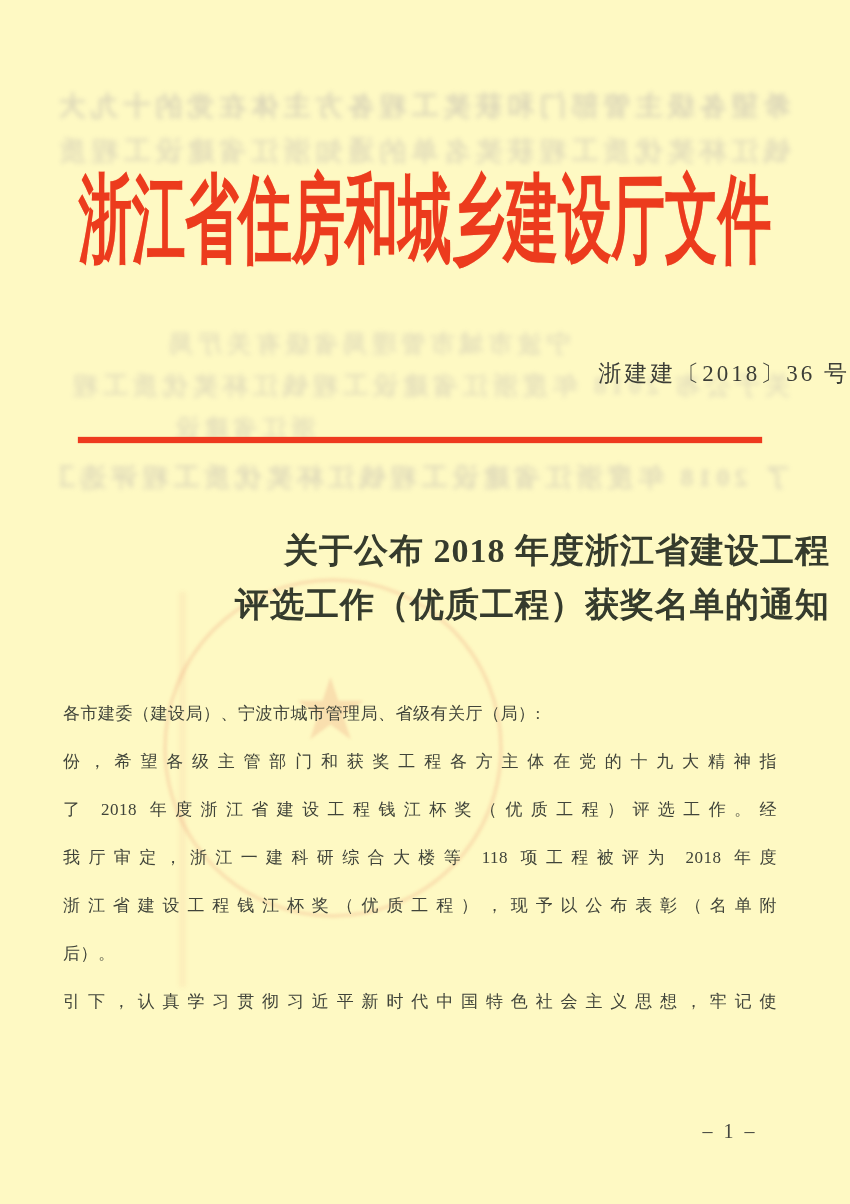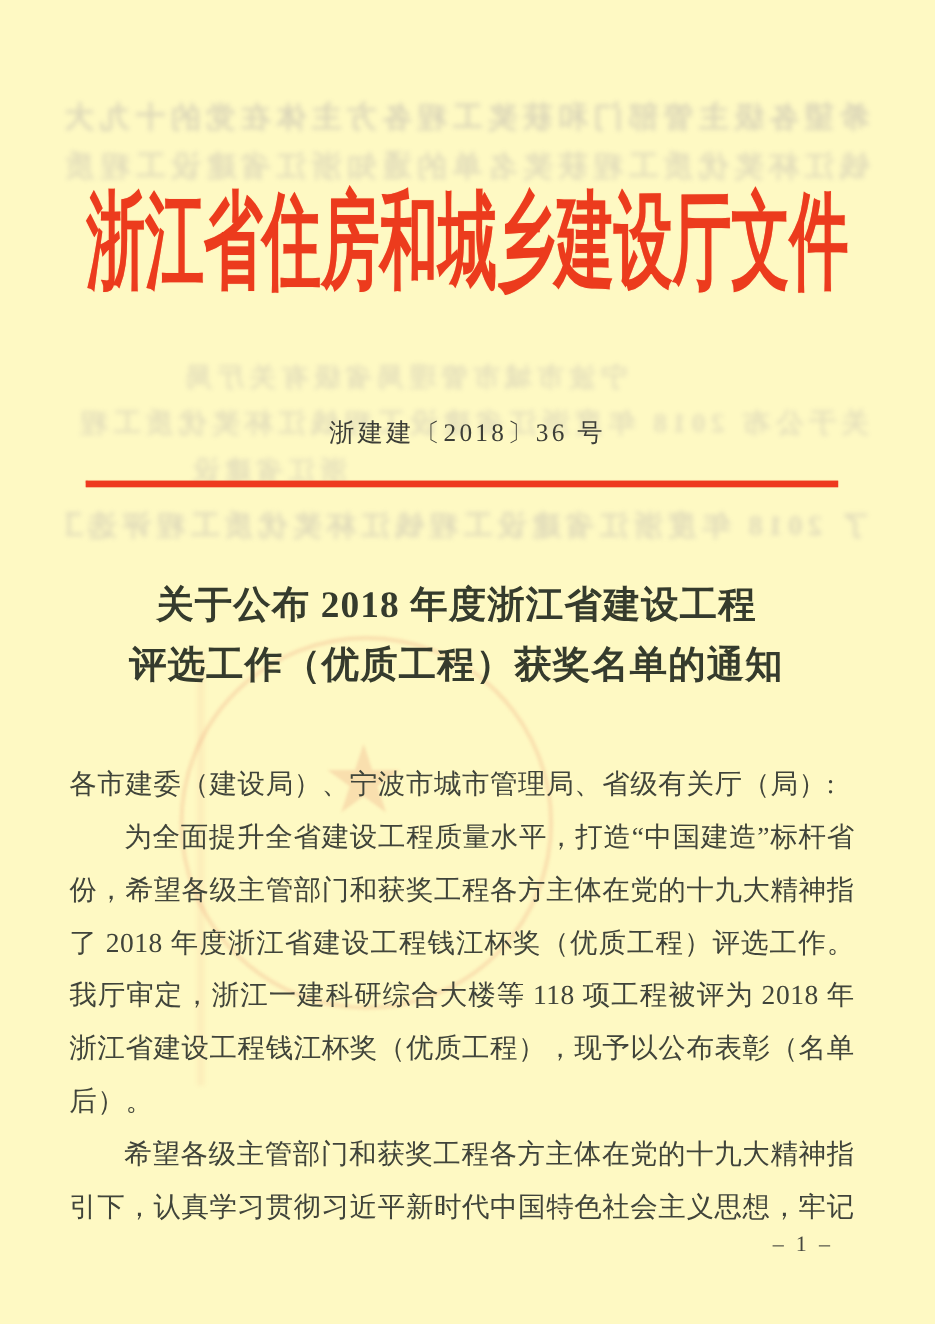--- a/index.html
+++ b/index.html
@@ -69,49 +69,49 @@
     font-size: 96px;
     line-height: 1.0;
     font-weight: bold;
     color: #ec3b1d;
     transform: translateX(-50%) scale(0.555, 1.0);
     transform-origin: center top;
     text-shadow: 0 0 1px rgba(236,59,29,.55);
   }
 
   .doc-number {
-    position: absolute; top: 378px; left: 0;
+    position: absolute; top: 358px; left: 0;
     width: 850px;
-    text-align: center;
+    text-align: right;
     font-size: 23px;
     letter-spacing: 3px;
     color: #3c3e37;
   }
 
   .red-divider {
     position: absolute; left: 78px; top: 437px;
     width: 684px; height: 6px;
     background: #ee3a1f;
     box-shadow: 0 0 1px rgba(238,58,31,.8);
   }
 
   .doc-title {
     position: absolute; top: 524px; left: 0;
     width: 830px;
-    text-align: center;
+    text-align: right;
     font-weight: bold;
     font-size: 34px;
     color: #353b2d;
   }
   .doc-title-line { height: 54px; line-height: 54px; letter-spacing: 1px; }
 
   .body {
     position: absolute; left: 63px; top: 690px;
     width: 714px;
-    font-size: 25px;
+    font-size: 17px;
     color: #40443a;
   }
   .body-line {
     height: 48px; line-height: 48px;
     overflow: hidden;
     letter-spacing: 0.5px;
   }
   .body-line.justify { text-align: justify; text-align-last: justify; }
   .body-line.indent  { text-indent: 50px; }
 
@@ -146,25 +146,23 @@
 
   <div class="red-divider"></div>
 
   <div class="doc-title">
     <div class="doc-title-line">关于公布 2018 年度浙江省建设工程</div>
     <div class="doc-title-line">评选工作（优质工程）获奖名单的通知</div>
   </div>
 
   <div class="body">
       <div class="body-line">各市建委（建设局）、宁波市城市管理局、省级有关厅（局）:</div>
-      <div class="body-line indent justify">为全面提升全省建设工程质量水平，打造“中国建造”标杆省</div>
       <div class="body-line justify">份，希望各级主管部门和获奖工程各方主体在党的十九大精神指</div>
       <div class="body-line justify">了 2018 年度浙江省建设工程钱江杯奖（优质工程）评选工作。经</div>
       <div class="body-line justify">我厅审定，浙江一建科研综合大楼等 118 项工程被评为 2018 年度</div>
       <div class="body-line justify">浙江省建设工程钱江杯奖（优质工程），现予以公布表彰（名单附</div>
       <div class="body-line">后）。</div>
-      <div class="body-line indent justify">希望各级主管部门和获奖工程各方主体在党的十九大精神指</div>
       <div class="body-line justify">引下，认真学习贯彻习近平新时代中国特色社会主义思想，牢记使</div>
     </div>
 
   <div class="page-number">– 1 –</div>
 
 </div>
 
 </body></html>

